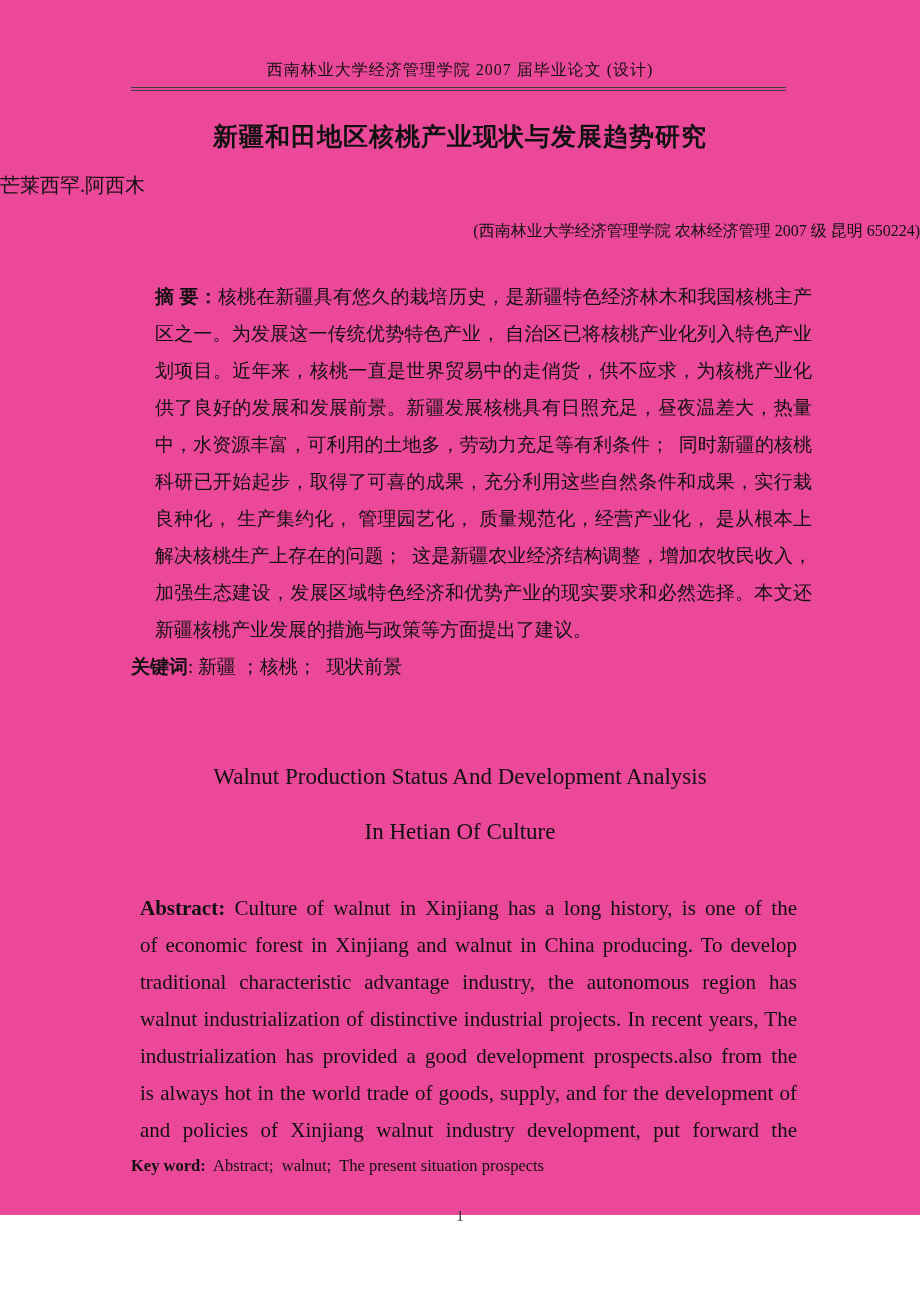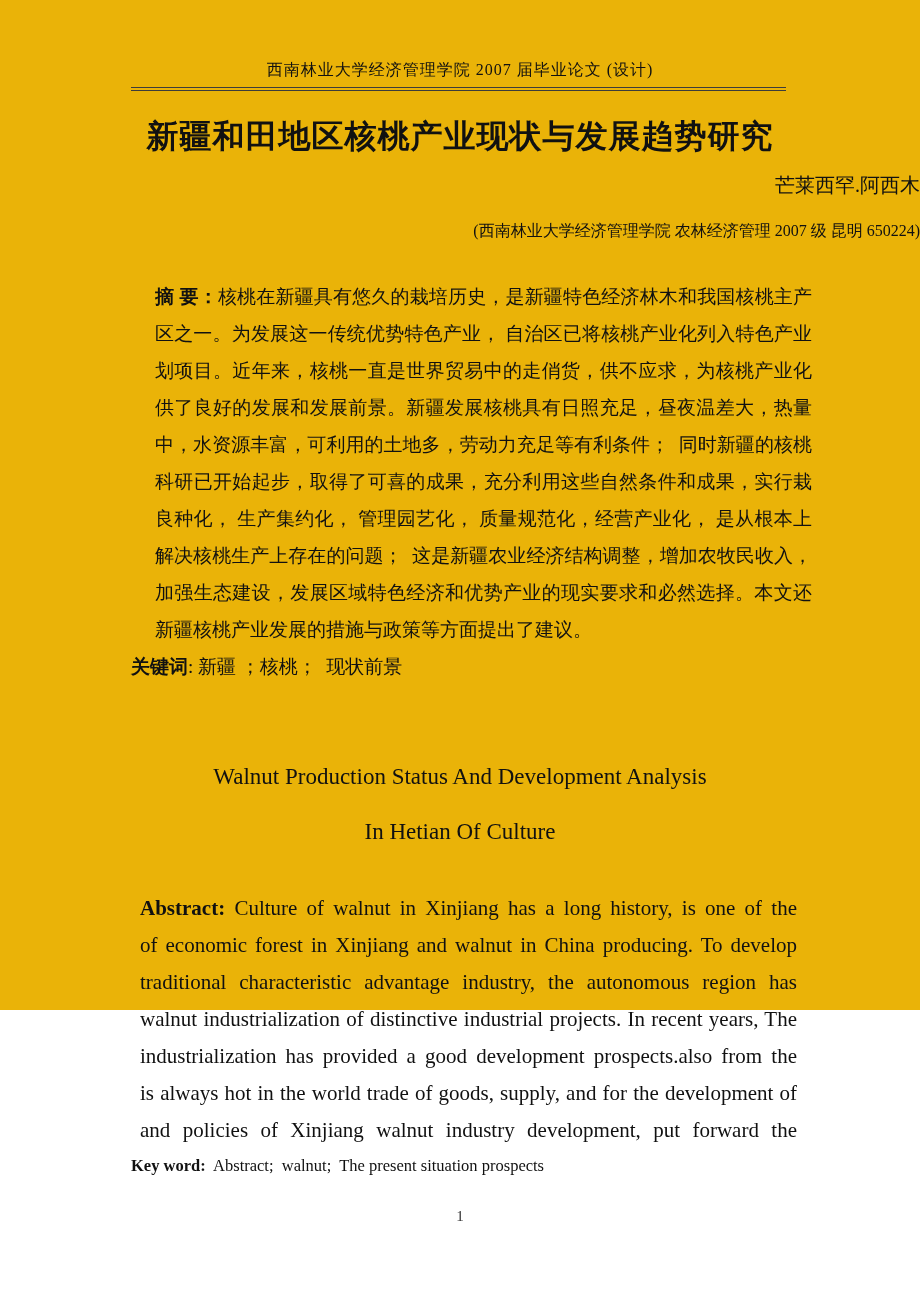--- a/index.html
+++ b/index.html
@@ -4,42 +4,42 @@
 <style>
   * { margin: 0; padding: 0; box-sizing: border-box; }
   html, body { background: #ffffff; }
   body {
     width: 920px; height: 1302px;
     font-family: "Liberation Serif", serif;
     color: #111;
     position: relative;
     overflow: hidden;
   }
-  .page { position: relative; width: 920px; height: 1010px; background: #eab308; }
+  .page { position: relative; width: 920px; height: 1215px; background: #ec4899; }
 
   .header-text {
     position: absolute; top: 58px; left: 0; right: 0;
     text-align: center; font-size: 16px; line-height: 24px;
     letter-spacing: 1px;
   }
   .header-rule {
     position: absolute; top: 87px; left: 131px; width: 655px; height: 4px;
     border-top: 1.5px solid #3c3c3c; border-bottom: 1.5px solid #3c3c3c;
   }
 
   .cn-title {
     position: absolute; top: 116px; left: 0; right: 0;
     text-align: center;
     font-family: "Liberation Sans", sans-serif;
-    font-weight: 700; font-size: 32px; line-height: 40px;
+    font-weight: 700; font-size: 25px; line-height: 40px;
     letter-spacing: 1px;
   }
   .author {
     position: absolute; top: 170px; left: 0; right: 0;
-    text-align: right; font-size: 20px; line-height: 30px;
+    text-align: left; font-size: 20px; line-height: 30px;
   }
   .affiliation {
     position: absolute; top: 219px; left: 0; right: 0;
     text-align: right; font-size: 16px; line-height: 24px;
   }
 
   .cn-abstract {
     position: absolute; top: 278px; left: 131px; width: 657px;
     font-size: 19px; line-height: 37px; margin-left: 24px;
   }

